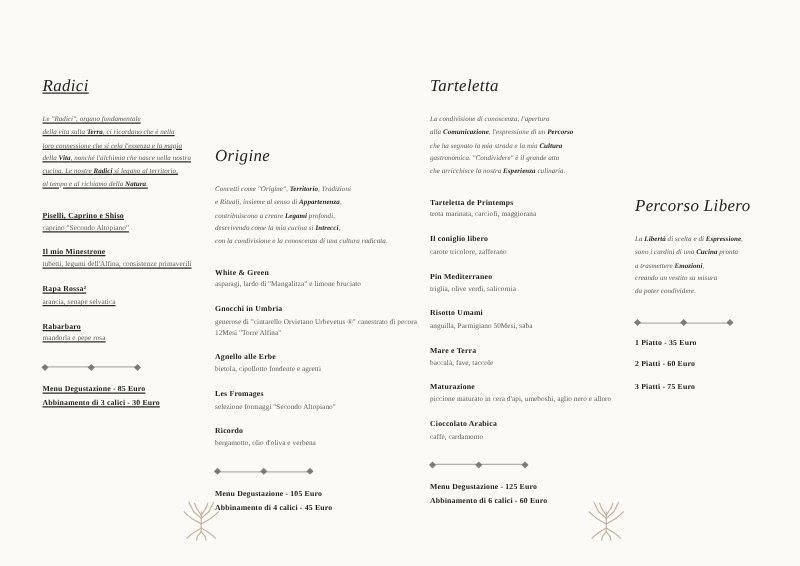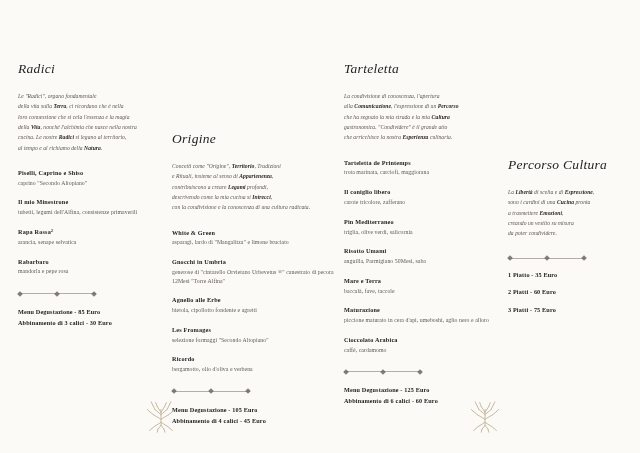--- a/index.html
+++ b/index.html
@@ -18,22 +18,22 @@
 
   .page {
     position: absolute;
     inset: 0;
   }
 
   
   .col {
     position: absolute;
   }
-  #col-radici        { left: 18px;  top: 62px;  width: 150px; }
-  #col-origine       { left: 172px; top: 118px; width: 168px; margin-top: 14px; }
+  #col-radici        { left: 34px;  top: 62px;  width: 150px; text-decoration: underline; }
+  #col-origine       { left: 172px; top: 118px; width: 168px; }
   #col-condividere   { left: 344px; top: 62px;  width: 160px; }
   #col-percorso      { left: 508px; top: 158px; width: 124px; }
 
   
   .section-title {
     font-family: "Liberation Serif", serif;
     font-style: italic;
     font-weight: normal;
     font-size: 13.5px;
     letter-spacing: 0.3px;
@@ -253,21 +253,21 @@
       <span class="node center"></span>
       <span class="node right"></span>
     </div>
     <div class="price-block">
         <span class="price-line">Menu Degustazione - 125 Euro</span>
         <span class="price-line">Abbinamento di 6 calici - 60 Euro</span>
       </div>
   </div>
 
   <div class="col" id="col-percorso">
-    <h2 class="section-title">Percorso Cultura</h2>
+    <h2 class="section-title">Percorso Libero</h2>
     <p class="intro">La <b>Libertà</b> di scelta e di <b>Espressione</b>,<br>sono i cardini di una <b>Cucina</b> pronta<br>a trasmettere <b>Emozioni</b>,<br>creando un vestito su misura<br>da poter condividere.</p>
     <div class="divider">
       <span class="rule"></span>
       <span class="node left"></span>
       <span class="node center"></span>
       <span class="node right"></span>
     </div>
     <div class="price-block" id="percorso-prices">
         <span class="price-line">1 Piatto - 35 Euro</span>
         <span class="price-line">2 Piatti - 60 Euro</span>

